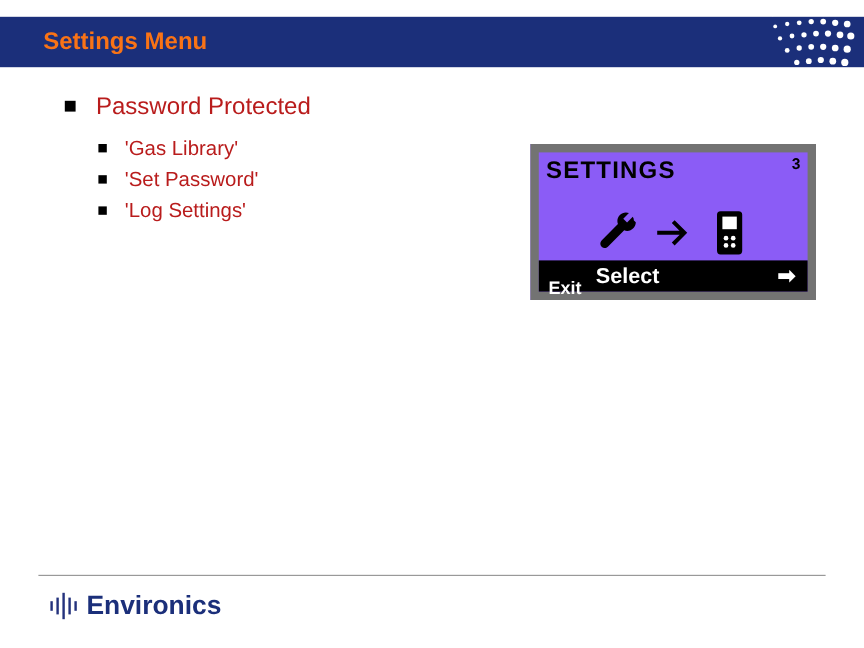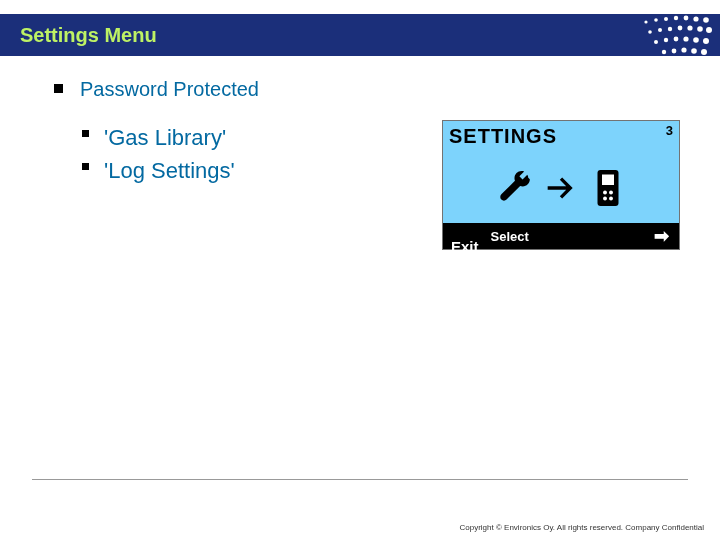--- a/index.html
+++ b/index.html
@@ -6,58 +6,58 @@
   html, body { width: 720px; height: 540px; font-family: Arial, Helvetica, sans-serif; background: #fff; }
   .slide { position: relative; width: 720px; height: 540px; }
 
   
   .title-bar {
     position: absolute; top: 14px; left: 0; width: 720px; height: 42px;
     background: #1b2f7a;
     display: flex; align-items: center;
   }
   .title-text {
-    color: #bef264; font-size: 20px; font-weight: bold; padding-left: 20px;
+    color: #f97316; font-size: 20px; font-weight: bold; padding-left: 36px;
   }
   .corner-dots {
     position: absolute; right: 6px; top: -10px; width: 80px; height: 58px;
     pointer-events: none;
   }
 
   
   .content {
     position: absolute; top: 76px; left: 48px; width: 620px;
-    color: #0369a1; font-size: 20px; line-height: 1.35;
+    color: #b91c1c; font-size: 20px; line-height: 1.35;
   }
   .bullets { list-style: none; }
   .bullets > li { position: relative; padding-left: 32px; margin-bottom: 3px; }
   .bullets > li::before {
     content: ""; position: absolute; left: 6px; top: 8px;
     width: 9px; height: 9px; background: #000;
   }
-  .subbullets { list-style: none; margin-top: 20px; margin-left: 30px; font-size: 22px; }
+  .subbullets { list-style: none; margin-top: 10px; margin-left: 30px; font-size: 17px; }
   .subbullets > li { position: relative; padding-left: 26px; margin-bottom: 3px; }
   .subbullets > li::before {
     content: ""; position: absolute; left: 4px; top: 7px;
     width: 7px; height: 7px; background: #000;
   }
   .narrow { max-width: 330px; }
 
   
   .device {
     position: absolute; top: 120px; right: 40px; width: 238px; height: 130px;
-    background: #7dd3fc; border: 1px solid #737373;
+    background: #8b5cf6; border: 7px solid #737373;
     font-family: Arial, sans-serif;
   }
   .device-top { position: absolute; top: 4px; left: 6px; font-size: 20px; font-weight: 900; letter-spacing: 1px; }
   .device-num { position: absolute; top: 2px; right: 6px; font-size: 13px; font-weight: 600; }
   .device-icons { position: absolute; top: 46px; left: 0; width: 100%; display: flex; justify-content: center; gap: 12px; align-items: center; }
   .device-bottom { position: absolute; bottom: 0; left: 0; width: 100%; height: 26px; background: #000; color: #fff; display: flex; align-items: center; }
   .device-bottom .exit { padding-left: 8px; font-size: 15px; font-weight: 700; margin-top: 21px; }
-  .device-bottom .select { margin-left: 12px; font-size: 13px; font-weight: 700; }
+  .device-bottom .select { margin-left: 12px; font-size: 18px; font-weight: 700; }
   .device-bottom .arrow { margin-left: auto; margin-right: 10px; font-size: 18px; font-weight: 900; }
 
   
   .footer-line {
     position: absolute; bottom: 60px; left: 32px; right: 32px; height: 1px;
     background: #999;
   }
   .logo {
     position: absolute; bottom: 22px; left: 42px; display: flex; align-items: center; gap: 8px;
     color: #1b2f7a; font-weight: 600; font-size: 22px;
@@ -113,20 +113,21 @@
       </g>
     </svg>
   </div>
 
   <div class="content">
     <ul class="bullets">
       <li><span>Password Protected</span></li>
     </ul>
     <ul class="subbullets">
       <li><span>'Gas Library'</span></li>
+      <li><span>'Set Password'</span></li>
       <li><span>'Log Settings'</span></li>
     </ul>
   </div>
 
   <div class="device">
     <div class="device-top">SETTINGS</div>
     <div class="device-num">3</div>
     <div class="device-icons">
       <svg width="38" height="38" viewBox="0 0 24 24" fill="#000">
         <path d="M22 6.5c0 2.5-2 4.5-4.5 4.5-.6 0-1.1-.1-1.6-.3L7.3 19.3c-.9.9-2.4.9-3.3 0-.9-.9-.9-2.4 0-3.3L12.6 7.4c-.2-.5-.3-1-.3-1.6C12.3 3.3 14.3 1.3 16.8 1.3c.6 0 1.1.1 1.6.3l-3 3 2 2 3-3c.4.5.6 1.2.6 1.9z"></path>
@@ -145,16 +146,25 @@
     </div>
     <div class="device-bottom">
       <span class="exit">Exit</span>
       <span class="select">Select</span>
       <span class="arrow">➡</span>
     </div>
   </div>
 
   <div class="footer-line"></div>
 
+  <div class="logo">
+    <div class="logo-icon">
+      <div class="bar" style="height:8px"></div>
+      <div class="bar" style="height:14px"></div>
+      <div class="bar" style="height:22px"></div>
+      <div class="bar" style="height:14px"></div>
+      <div class="bar" style="height:8px"></div>
+    </div>
+    <span>Environics</span>
+  </div>
 
-  <div class="copyright">Copyright © Environics Oy. All rights reserved. Company Confidential</div>
 
 </div>
 
 </body></html>

